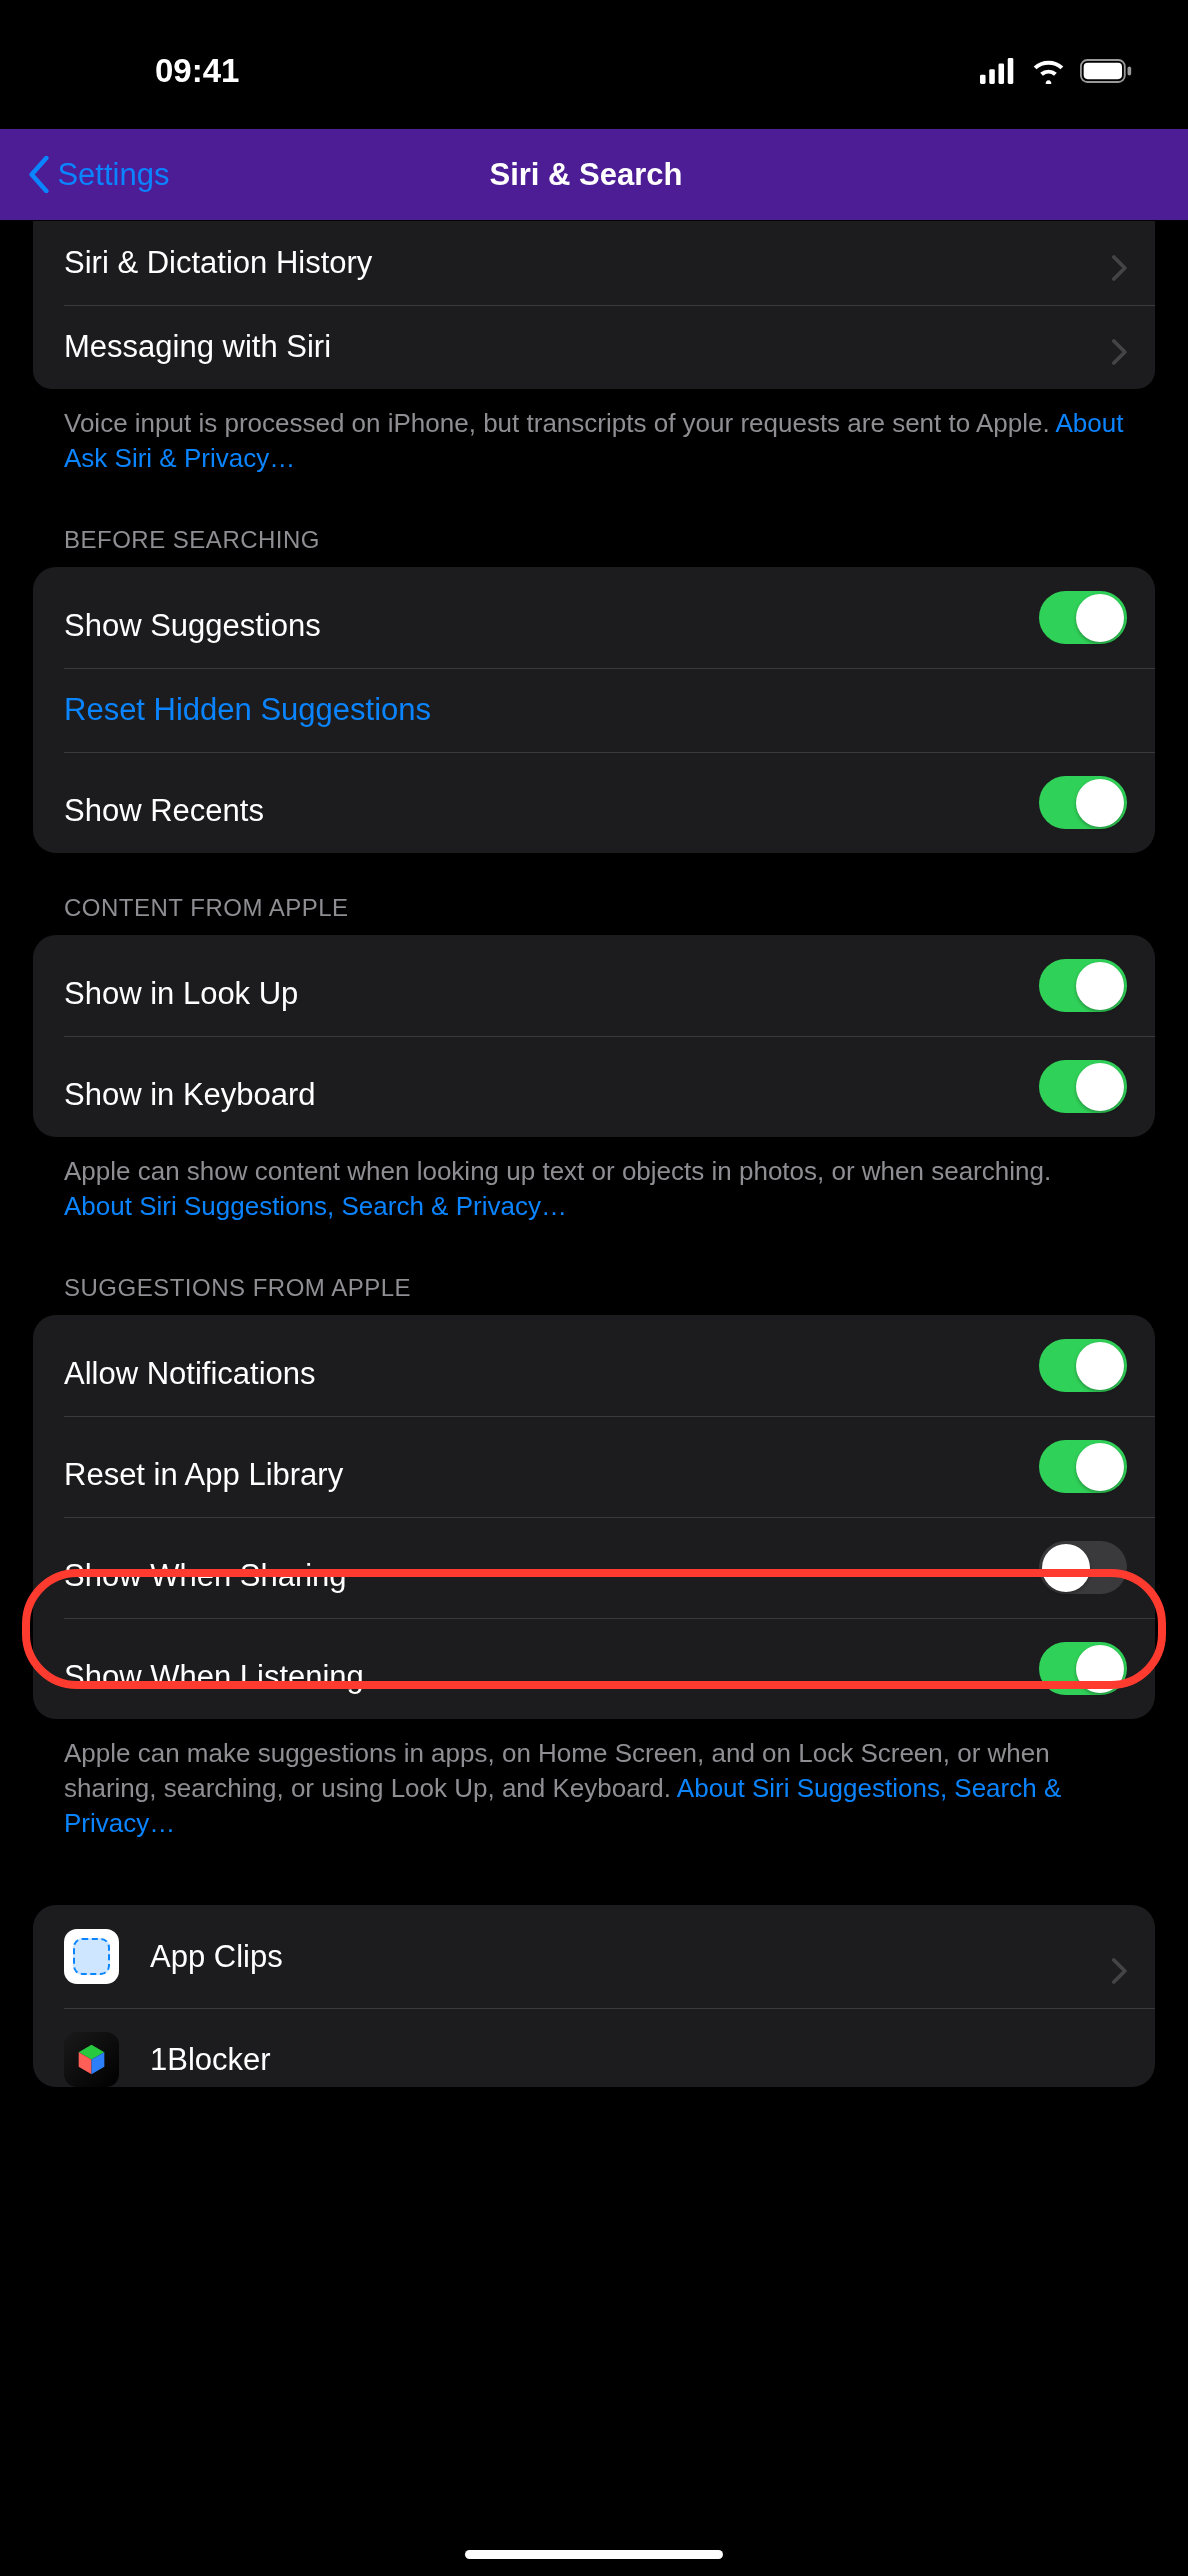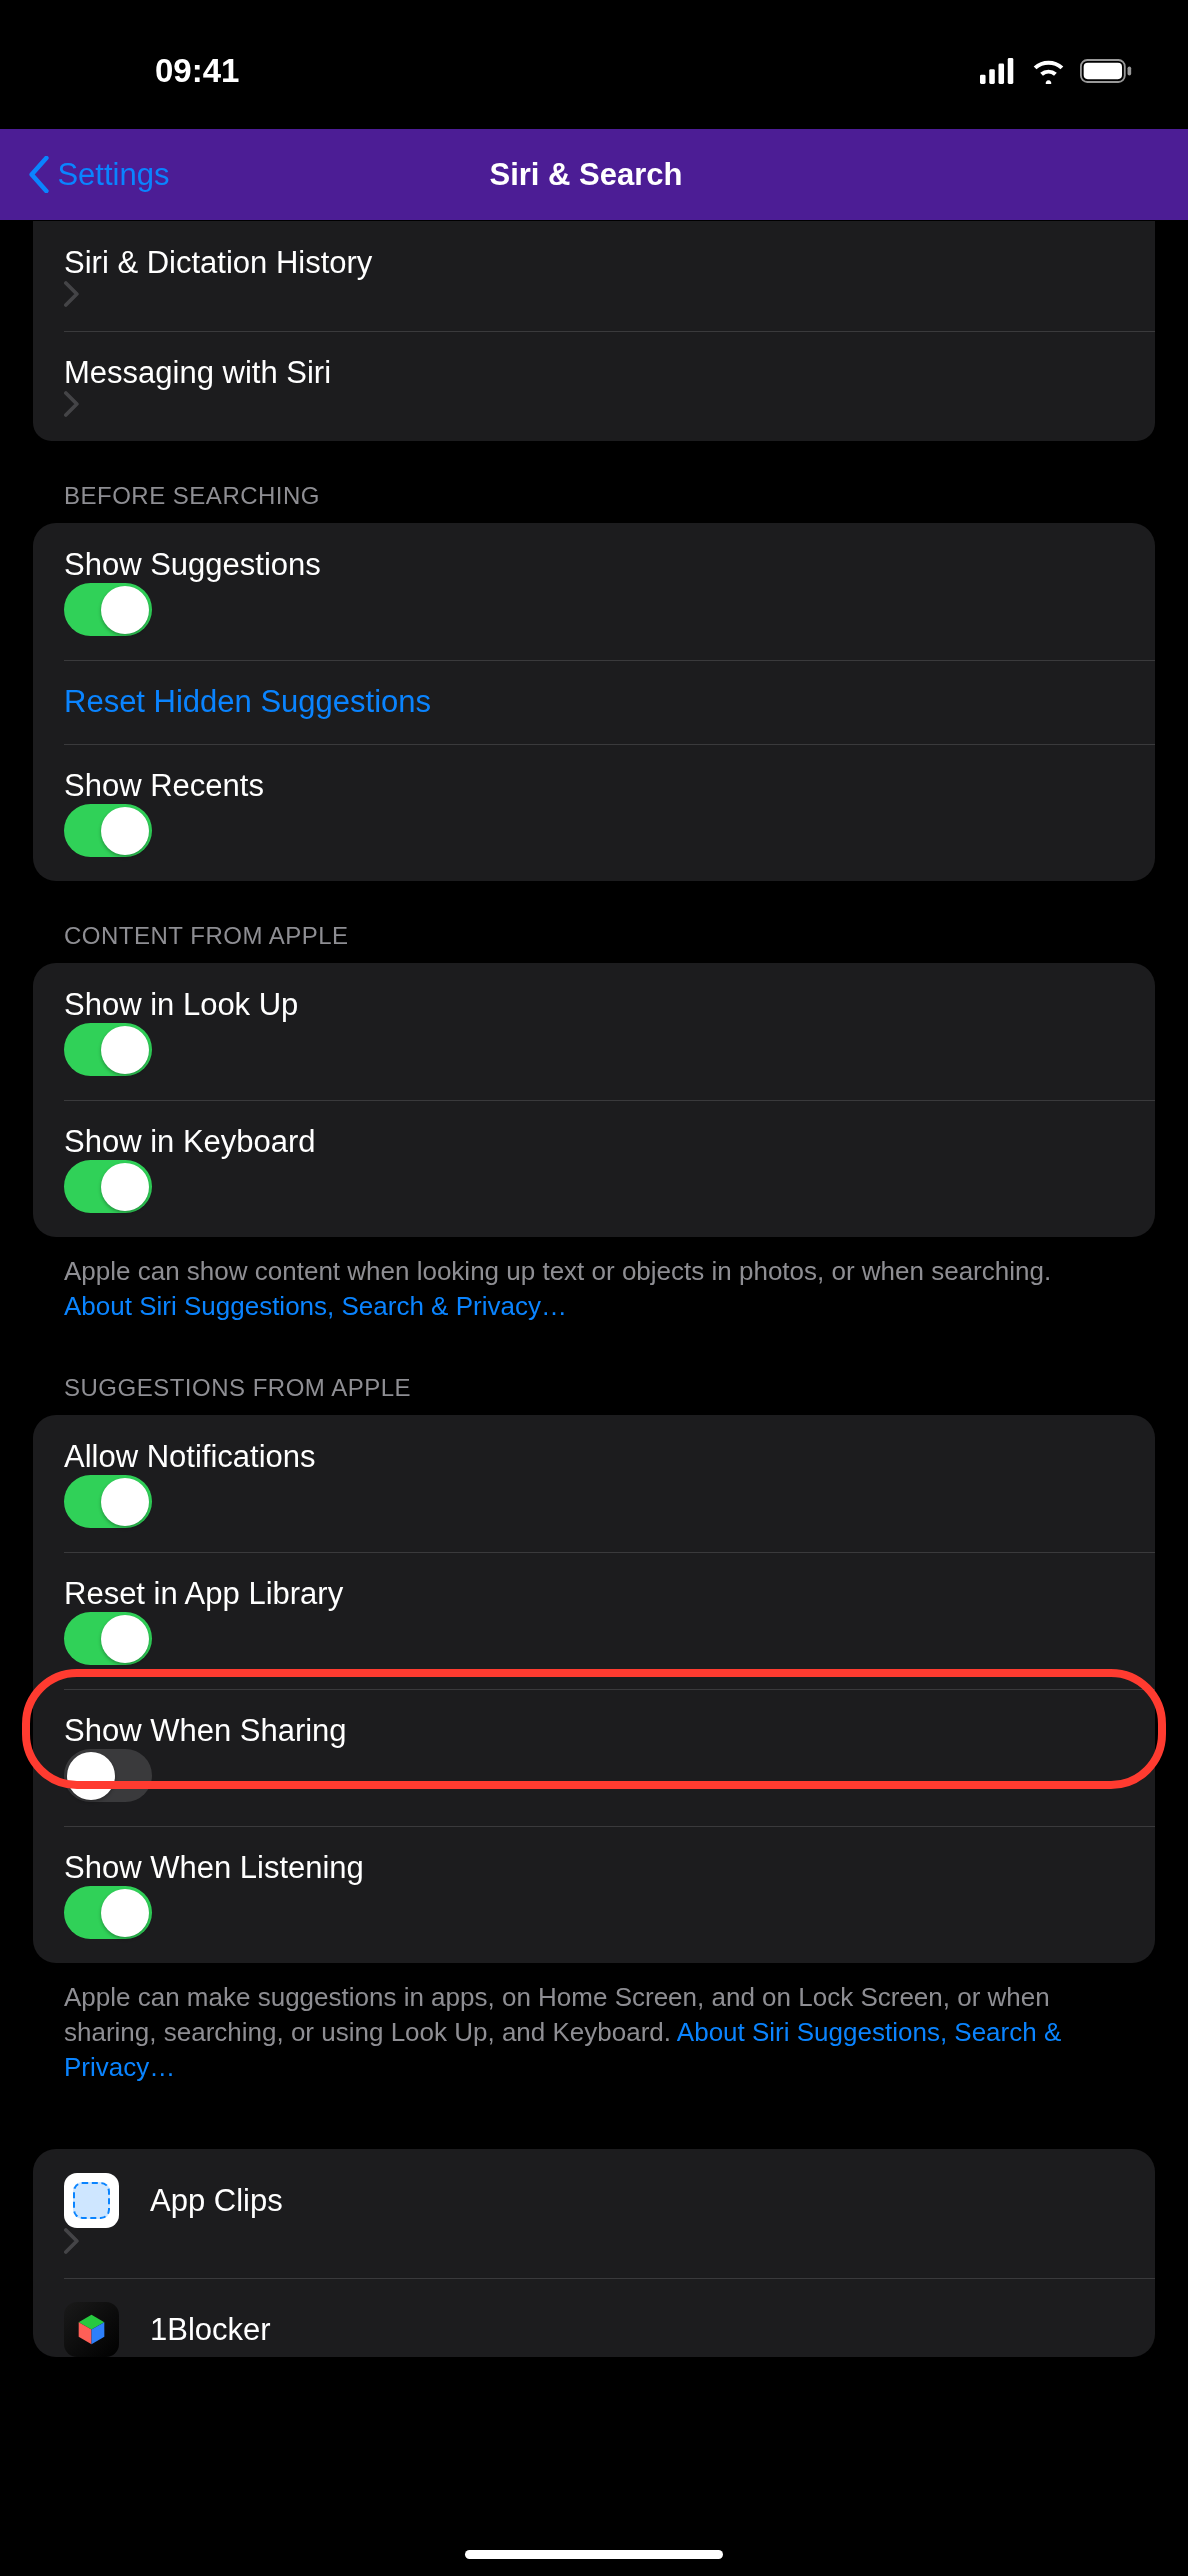--- a/index.html
+++ b/index.html
@@ -14,21 +14,21 @@
   
   .nav-bar { display: flex; align-items: center; height: 92px; position: relative; background: #4c1d95; border-bottom: 0.9px solid #000; padding: 0 28px; }
   .nav-back { display: flex; align-items: center; gap: 7.4px; color: #0a84ff; font-size: 31px; }
   .nav-title { position: absolute; left: 0; right: 16px; text-align: center; font-size: 31px; font-weight: 600; pointer-events: none; }
   .chev-back { width: 22px; height: 37px; }
 
   
   .content { padding: 0 0 111px 0; }
   .group { background: #1c1c1e; border-radius: 23px; margin: 0 33px; overflow: hidden; }
   .group.first { border-top-left-radius: 0; border-top-right-radius: 0; margin-top: 0; }
-  .row { display: flex; align-items: flex-start; justify-content: space-between; min-height: 83px; padding: 24px 28px 24px 31px; position: relative; flex-direction: column; }
+  .row { display: flex; align-items: flex-end; justify-content: space-between; min-height: 83px; padding: 24px 28px 24px 31px; position: relative; }
   .row + .row::before { content: ""; position: absolute; top: 0; left: 31px; right: 0; height: 0.9px; background: #3a3a3c; }
   .row-label { font-size: 31px; color: #fff; }
   .row-label.link { color: #0a84ff; }
   .row-app { display: flex; align-items: center; gap: 31px; }
   .app-icon { width: 55px; height: 55px; border-radius: 13px; flex-shrink: 0; }
   .app-icon.clips { background: #fff; display:flex; align-items:center; justify-content:center; }
   .app-icon.clips .inner { width: 37px; height: 37px; border: 2.8px dashed #0a84ff; border-radius: 9.2px; background: #0a84ff33; }
   .app-icon.blocker { background: linear-gradient(135deg, #1a1a1a, #000); display:flex; align-items:center; justify-content:center; }
   .app-icon.blocker .cube { width: 33px; height: 33px; position: relative; }
   .chev-right { width: 14.7px; height: 26px; opacity: 0.35; }
@@ -101,20 +101,23 @@
             <path d="M2 2 L14 14 L2 26" stroke="#8e8e93" stroke-width="4" fill="none" stroke-linecap="round" stroke-linejoin="round"></path>
           </svg>
       </div>
       <div class="row">
         <span class="row-label">Messaging with Siri</span>
         <svg class="chev-right" viewBox="0 0 16 28">
             <path d="M2 2 L14 14 L2 26" stroke="#8e8e93" stroke-width="4" fill="none" stroke-linecap="round" stroke-linejoin="round"></path>
           </svg>
       </div>
     </div>
+    <div class="section-footer">
+      <span>Voice input is processed on iPhone, but transcripts of your requests are sent to Apple. </span><a href="#">About Ask Siri &amp; Privacy…</a>
+    </div>
 
     <div class="section-header">Before Searching</div>
     <div class="group">
       <div class="row">
         <span class="row-label">Show Suggestions</span>
         <div class="toggle on">
             <div class="knob"></div>
           </div>
       </div>
       <div class="row">

